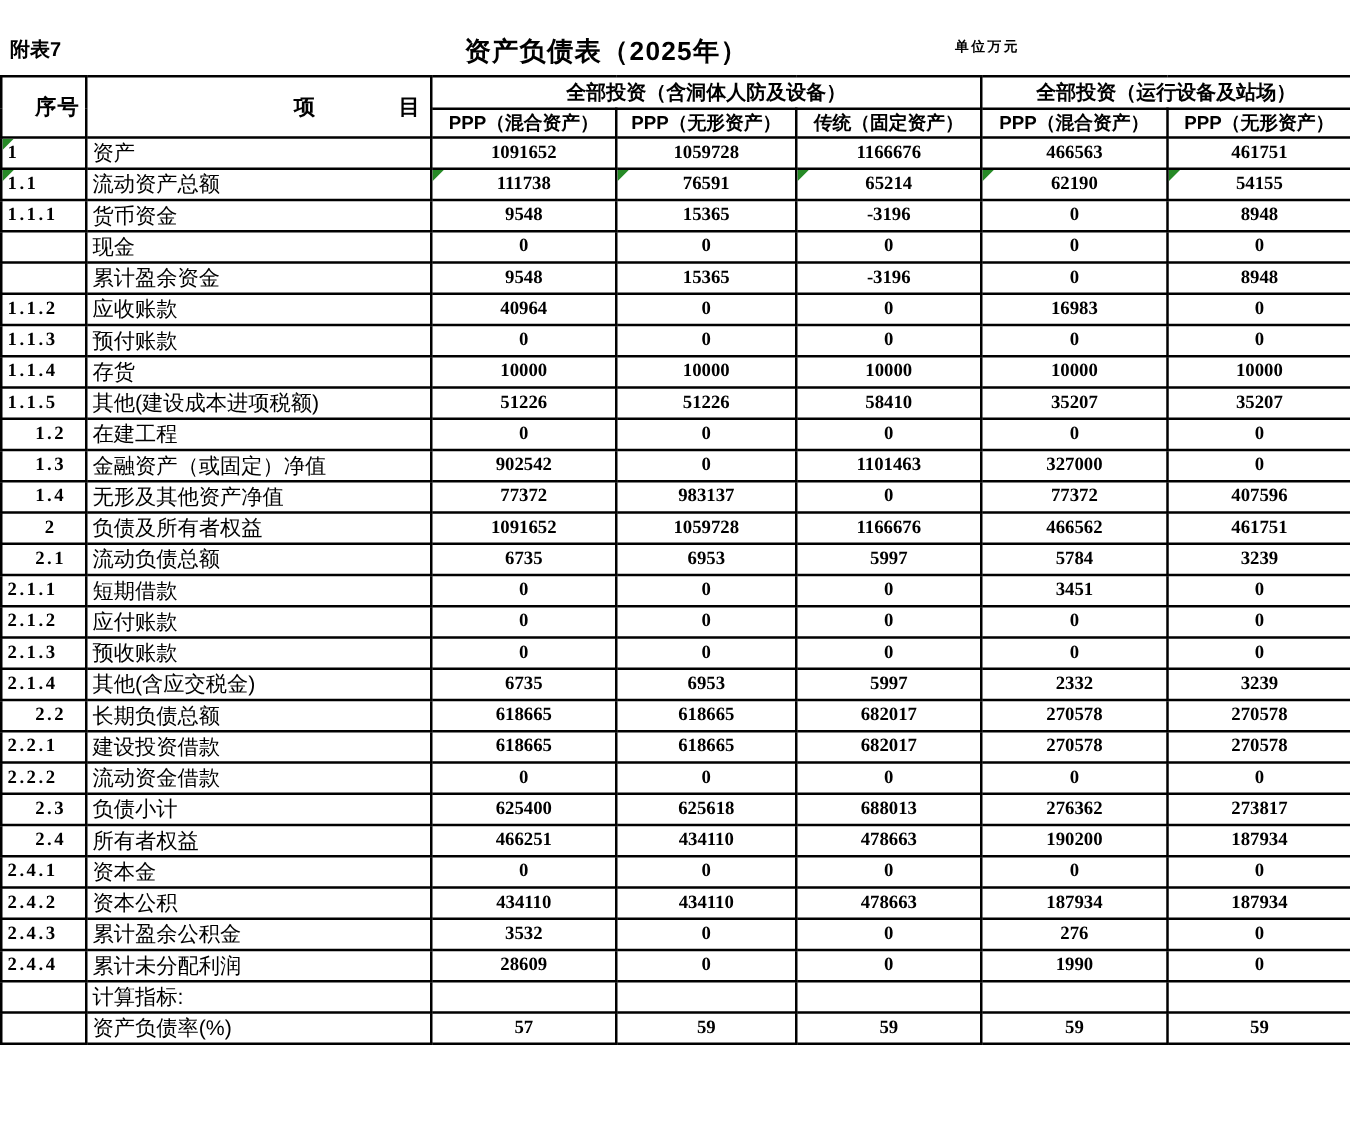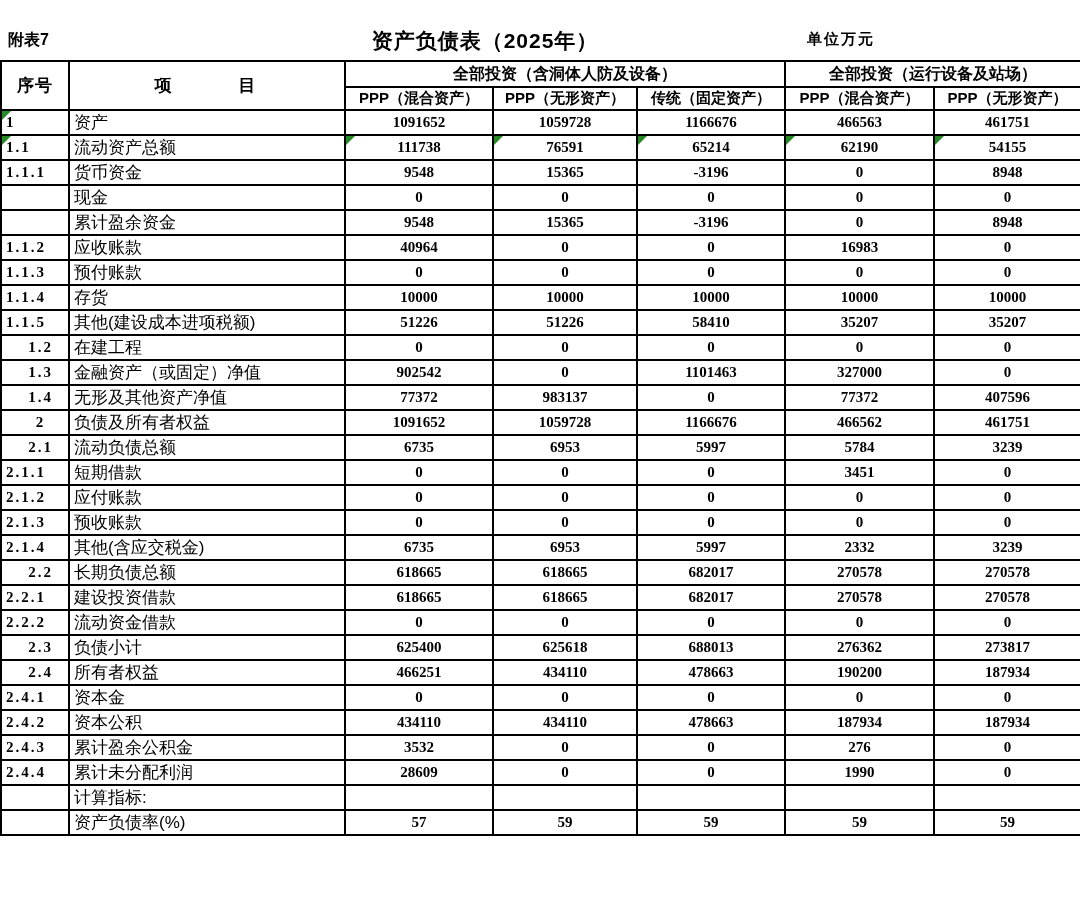--- a/index.html
+++ b/index.html
@@ -19,38 +19,38 @@
   .titlebar{position:relative;height:60px;}
   .note-left{
     position:absolute;left:8px;top:30px;
     font-size:16px;font-weight:bold;
   }
   .main-title{
     position:absolute;left:485px;top:27px;transform:translateX(-50%);
     font-size:21px;font-weight:bold;letter-spacing:1px;white-space:nowrap;
   }
   .unit{
-    position:absolute;left:807px;top:30px;
-    font-size:15px;font-weight:bold;letter-spacing:2px;
+    position:absolute;left:764px;top:30px;
+    font-size:11px;font-weight:bold;letter-spacing:2px;
   }
   table.sheet{
     border-collapse:collapse;
     table-layout:fixed;
     width:1080px;
   }
   table.sheet th,table.sheet td{
     border:2px solid var(--border);
     padding:0 4px;
     overflow:hidden;white-space:nowrap;
     box-sizing:border-box;
   }
   thead th{font-weight:bold;background:var(--bg);}
   .h-group{height:26px;font-size:16px;text-align:center;margin-top:20px;}
   .h-sub{height:23px;font-size:15px;text-align:center;padding-left:2px;}
-  .h-corner{font-size:17px;text-align:center;letter-spacing:4px;}
+  .h-corner{font-size:17px;text-align:right;letter-spacing:4px;}
   tbody td{height:25px;}
   td.seq{
     font-family:"Liberation Serif","DejaVu Serif",serif;
     font-weight:bold;font-size:15px;letter-spacing:2px;
     padding-left:3px;
   }
   td.seq.center{text-align:center;padding-left:15px;}
   td.item{font-size:17px;font-weight:normal;padding-left:5px;}
   td.item.ind1{padding-left:4px;}
   td.val{

